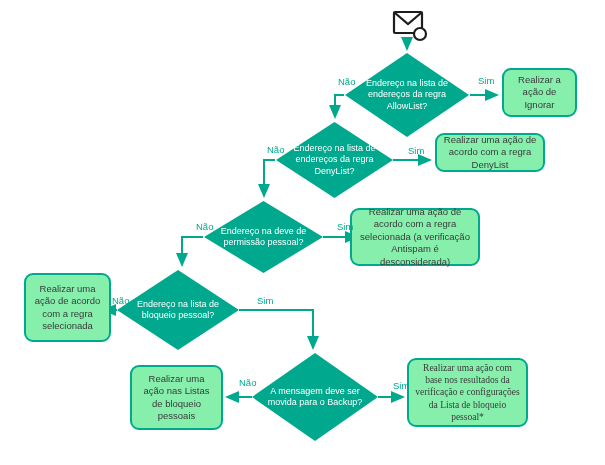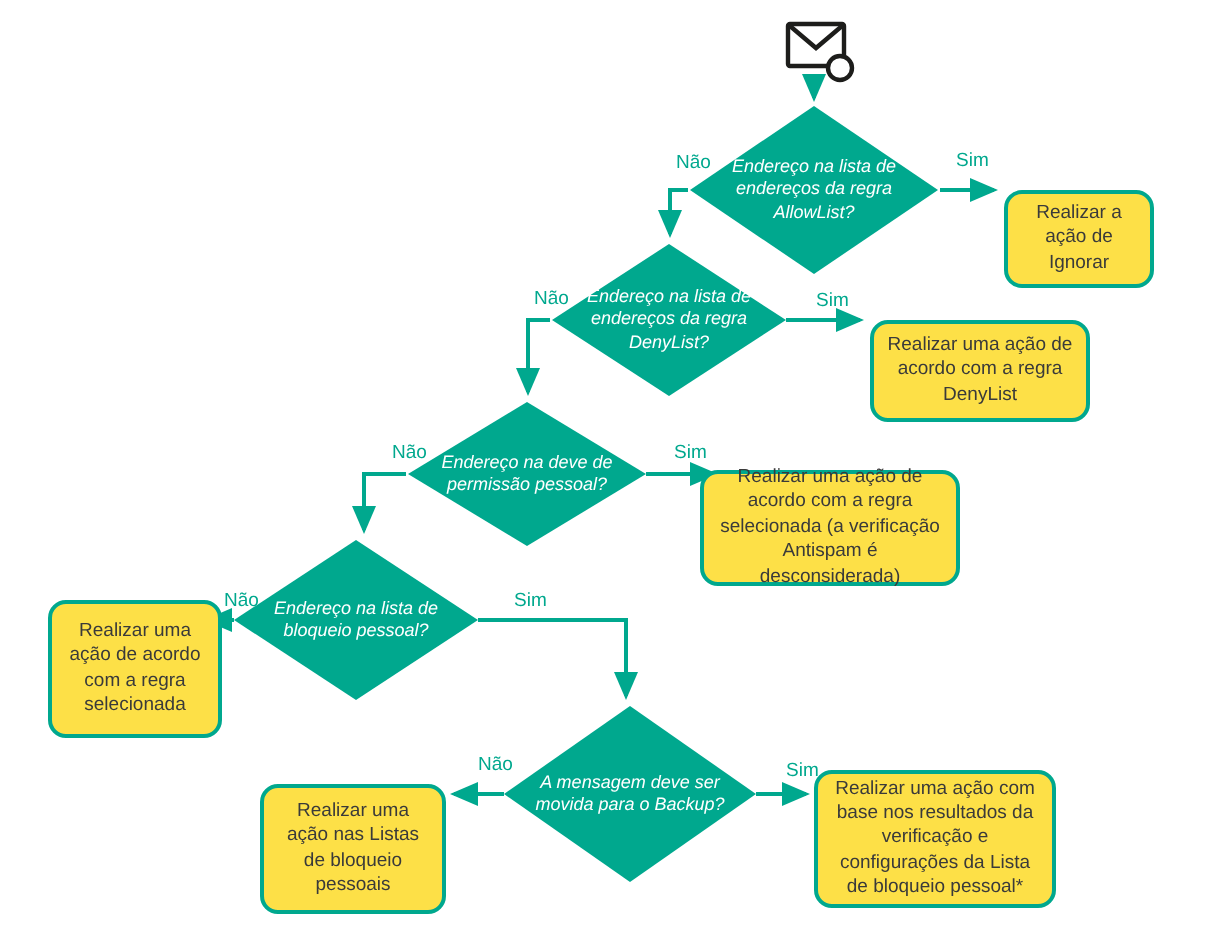--- a/index.html
+++ b/index.html
@@ -10,35 +10,35 @@
     --bg:#ffffff;
   }
   html,body{margin:0;padding:0;background:var(--bg);}
   .canvas{
     position:relative;width:605px;height:465px;background:var(--bg);
     font-family:"Liberation Sans", sans-serif;overflow:hidden;
   }
   .edges{position:absolute;left:0;top:0;width:605px;height:465px;}
   .edge{stroke:var(--accent);stroke-width:2;fill:none;}
   .arrowhead{fill:var(--accent);}
-  .decision{position:absolute;font-style:italic;}
+  .decision{position:absolute;}
   .diamond-shape{
     position:absolute;inset:0;background:var(--accent);
     clip-path:polygon(50% 0,100% 50%,50% 100%,0 50%);
   }
   .decision-label{
     position:absolute;inset:0;display:flex;align-items:center;justify-content:center;
     color:var(--diamond_text);font-size:9px;line-height:1.25;text-align:center;
     padding:0 14px;
   }
   .action{
     position:absolute;display:flex;align-items:center;justify-content:center;
-    background:#fde047;border:2px solid var(--accent);border-radius:9px;
+    background:#86efac;border:2px solid var(--accent);border-radius:9px;
     color:var(--box_text);font-size:9.5px;line-height:1.3;text-align:center;
-    padding:3px 5px;box-sizing:border-box;margin-top:27px;
+    padding:3px 5px;box-sizing:border-box;
   }
   .edge-label{
     position:absolute;color:var(--accent);font-size:9.5px;line-height:1;padding-left:10px;
   }
   .mail-icon{position:absolute;left:388px;top:6px;}
   .mail-stroke{stroke:var(--icon);stroke-width:2.2;fill:none;}
   .badge{fill:#ffffff;stroke:var(--icon);stroke-width:2.2;}
 </style>
 </head>
 <body>
@@ -85,25 +85,25 @@
   <div class="decision" style="left:252px;top:353px;width:126px;height:88px;">
     <div class="diamond-shape"></div>
     <span class="decision-label">A mensagem deve ser movida para o Backup?</span>
   </div>
   <div class="decision" style="left:117px;top:270px;width:122px;height:80px;">
     <div class="diamond-shape"></div>
     <span class="decision-label">Endereço na lista de bloqueio pessoal?</span>
   </div>
 
   <div class="action" style="left:502px;top:68px;width:75px;height:49px;">Realizar a ação de Ignorar</div>
-  <div class="action" style="left:435px;top:133px;width:110px;height:51px;">Realizar uma ação de acordo com a regra DenyList</div>
+  <div class="action" style="left:435px;top:133px;width:110px;height:39px;">Realizar uma ação de acordo com a regra DenyList</div>
   <div class="action" style="left:350px;top:208px;width:130px;height:58px;">Realizar uma ação de acordo com a regra selecionada (a verificação Antispam é desconsiderada)</div>
   <div class="action" style="left:24px;top:273px;width:87px;height:69px;">Realizar uma ação de acordo com a regra selecionada</div>
   <div class="action" style="left:130px;top:365px;width:93px;height:65px;">Realizar uma ação nas Listas de bloqueio pessoais</div>
-  <div class="action" style="left:407px;top:358px;width:121px;height:69px;">Realizar uma ação com base nos resultados da verificação e configurações da Lista de bloqueio pessoal*</div>
+  <div class="action" style="left:407px;top:358px;width:121px;height:69px;font-family:Liberation Serif, serif;">Realizar uma ação com base nos resultados da verificação e configurações da Lista de bloqueio pessoal*</div>
 
   <span class="edge-label" style="left:468px;top:76px;">Sim</span>
   <span class="edge-label" style="left:328px;top:77px;">Não</span>
   <span class="edge-label" style="left:398px;top:146px;">Sim</span>
   <span class="edge-label" style="left:257px;top:145px;">Não</span>
   <span class="edge-label" style="left:327px;top:222px;">Sim</span>
   <span class="edge-label" style="left:186px;top:222px;">Não</span>
   <span class="edge-label" style="left:247px;top:296px;">Sim</span>
   <span class="edge-label" style="left:102px;top:296px;">Não</span>
   <span class="edge-label" style="left:383px;top:381px;">Sim</span>

